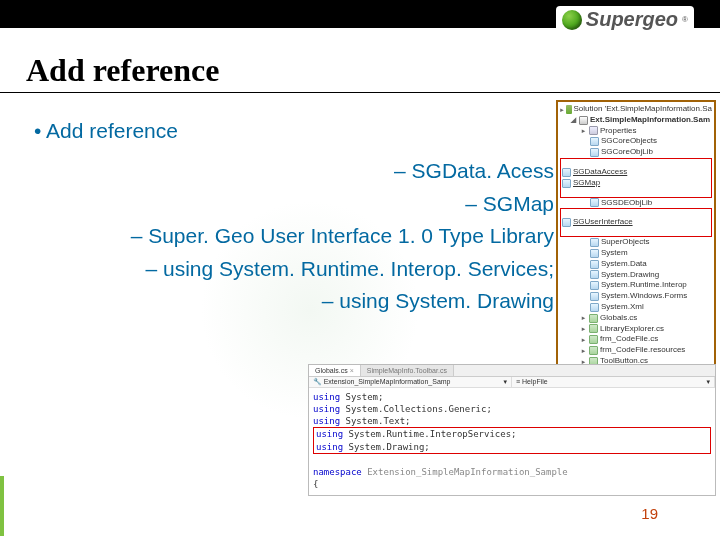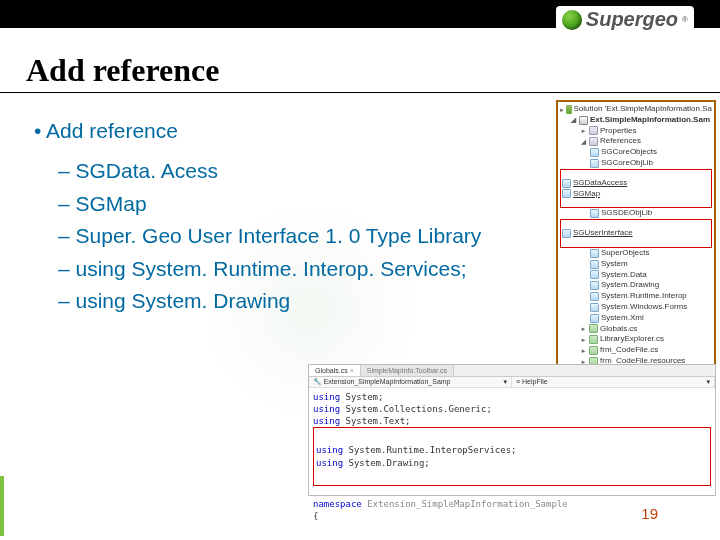--- a/index.html
+++ b/index.html
@@ -34,21 +34,21 @@
   .title-underline {
     position:absolute; left:0; right:0; top:92px;
     border-top:1.5px solid #000;
   }
   .content {
     position:absolute; left:34px; top:116px; width:520px;
     font-size:21px; color:#0369a1; line-height:1.45;
   }
   .bullet { margin-bottom:10px; }
   .sublist { margin-left:24px; margin-top:4px; }
-  .sub { margin-bottom:2px; }
+  .sub { margin-bottom:2px;text-align:right; }
   .pagenum {
     position:absolute; right:62px; bottom:18px;
     color:#c2410c; font-size:15px;
   }
   .bg-globe {
     position:absolute; left:200px; top:200px; width:220px; height:220px;
     border-radius:50%;
     background: radial-gradient(circle, rgba(220,235,220,.35) 0%, rgba(220,235,220,0) 70%);
   }
   .green-bar {
@@ -87,21 +87,21 @@
     font-family: "Segoe UI", Tahoma, sans-serif;
     font-size:8px; color:#333;
   }
   .code-tabs { display:flex; border-bottom:1px solid #ccc; background:#f0f0f0; font-size:7px; }
   .code-tab { padding:2px 6px; border-right:1px solid #ccc; background:#fff; }
   .code-tab.inactive { background:#e6e6e6; color:#777; }
   .code-tb { display:flex; border-bottom:1px solid #ddd; font-size:7px; }
   .code-dd { flex:1; padding:1px 4px; border-right:1px solid #ddd; background:#f8f8f8; display:flex; justify-content:space-between; }
   .code-body { padding:3px 4px; font-family: Consolas, monospace; font-size:9px; line-height:1.35; }
   .kw { color:#0000cc; }
-  .redbox2 { border:1.5px solid #d00; padding:16px 2px; display:block; }
+  .redbox2 { border:1.5px solid #d00; padding:0 2px; display:block; }
   .code-grey { color:#888; }
 </style>
 </head>
 <body>
 
 <div class="topbar"></div>
 <div class="logo">
   <span class="logo-globe"></span>
   <span class="logo-text">Supergeo</span>
   <span class="logo-reg">®</span>
@@ -135,25 +135,20 @@
       </div>
     <div class="tree-row ind1 bold">
         <span class="tw">◢</span>
         <span class="ico ico-proj"></span>
         <span>Ext.SimpleMapInformation.Sam</span>
       </div>
     <div class="tree-row ind2">
         <span class="tw">▸</span>
         <span class="ico ico-ref"></span>
         <span>Properties</span>
-      </div>
-    <div class="tree-row ind2">
-        <span class="tw">◢</span>
-        <span class="ico ico-ref"></span>
-        <span>References</span>
       </div>
     <div class="tree-row ind3">
         <span class="ico ico-asm"></span>
         <span>SGCoreObjects</span>
       </div>
     <div class="tree-row ind3">
         <span class="ico ico-asm"></span>
         <span>SGCoreObjLib</span>
       </div>
     <div class="ind3 redbox">

